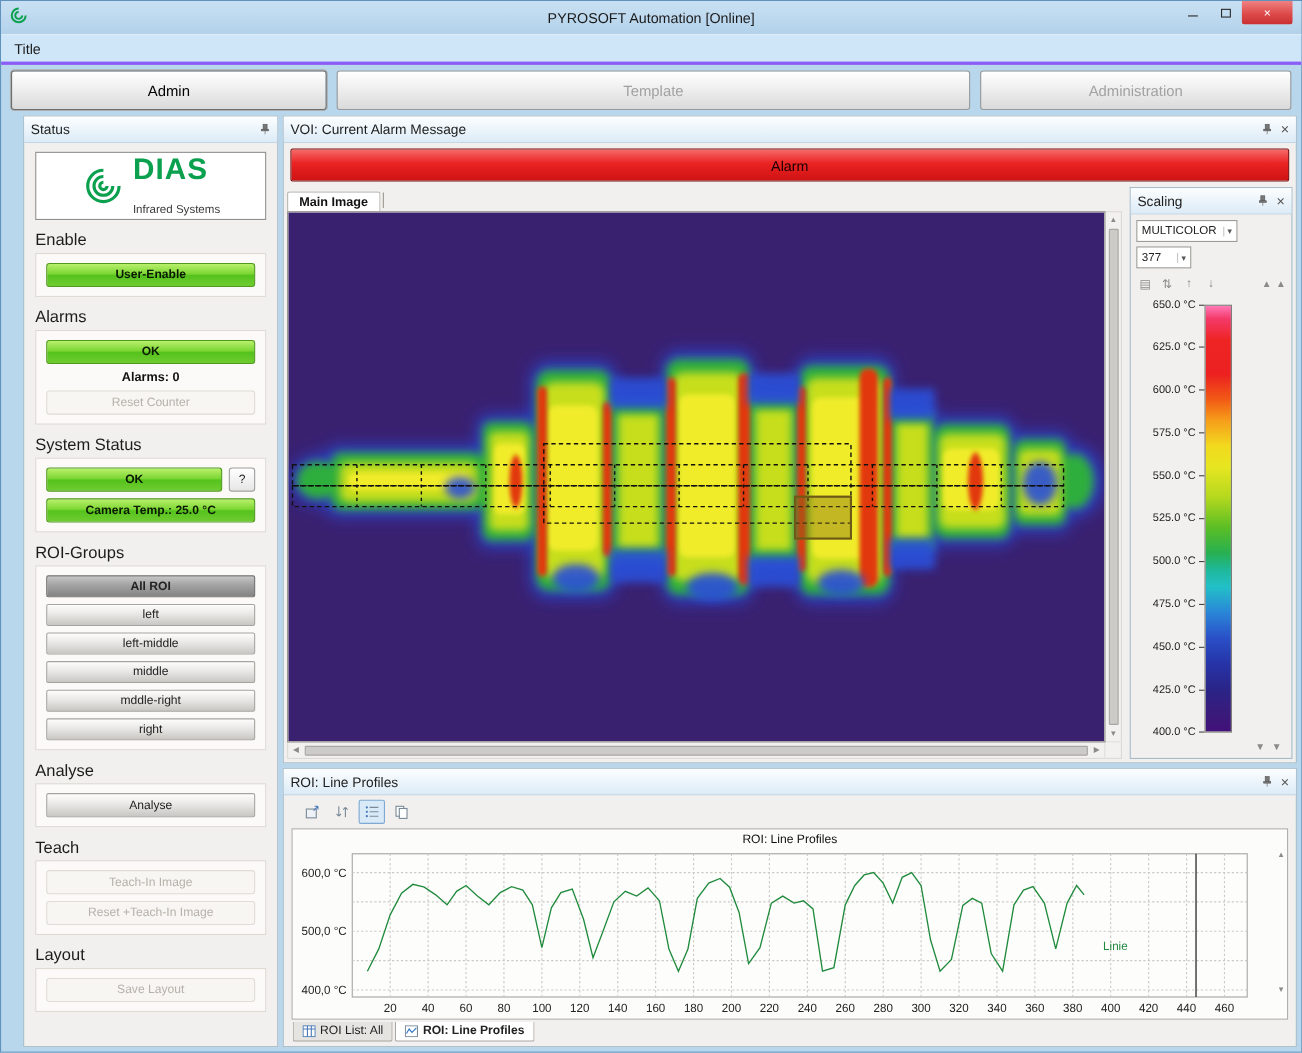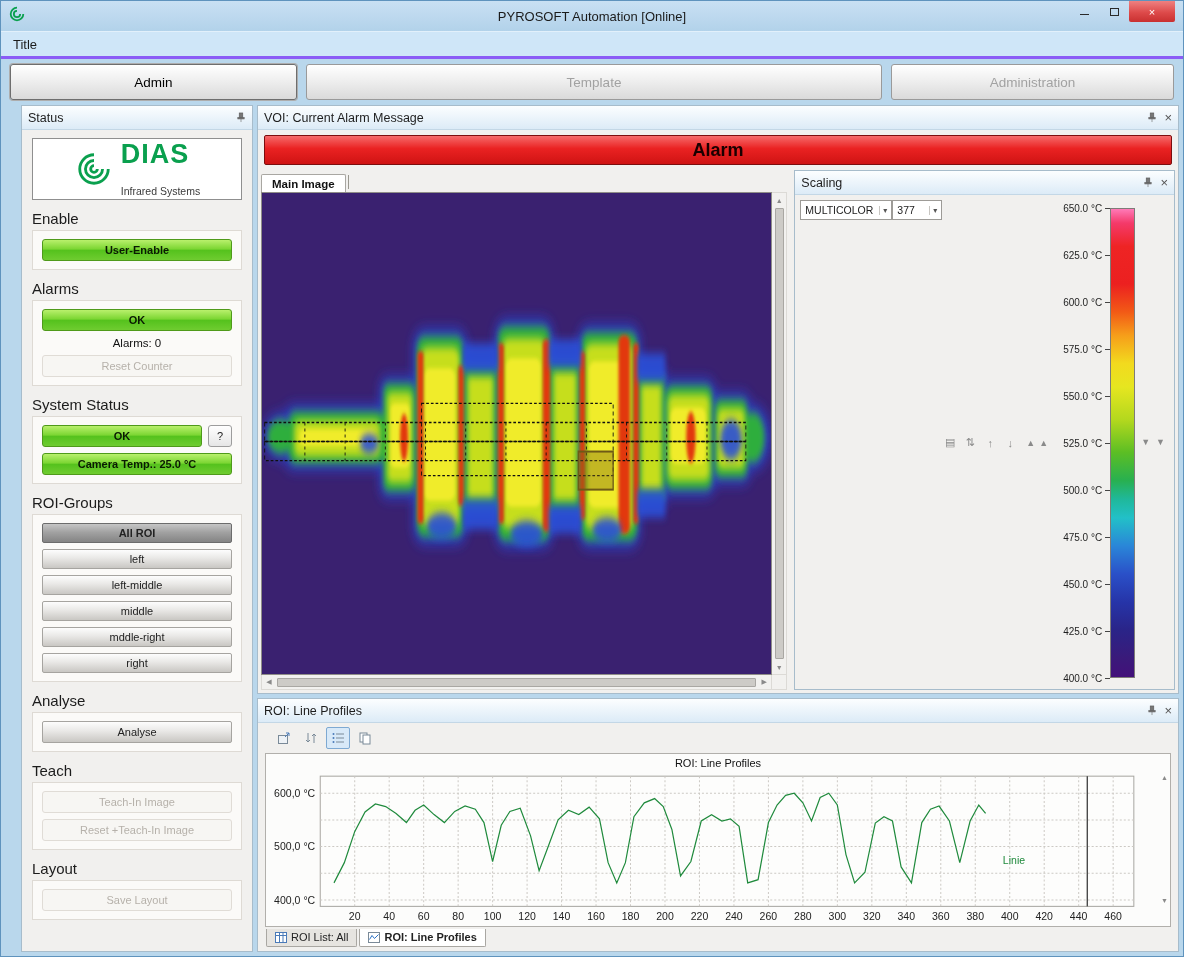--- a/index.html
+++ b/index.html
@@ -39,49 +39,49 @@
   .logo-text .big{font-size:27px;font-weight:bold;color:#0aa04e;letter-spacing:1px;line-height:1}
   .logo-text .small{font-size:10.5px;color:#3a3a3a;text-align:right;margin-top:17px}
   .group{margin-top:10px}
   .group-label{font-size:15px;color:#1c1c1c;margin-bottom:3px}
   .group-box{background:#fbfaf8;border:1px solid #dedad4;padding:8px 9px;display:flex;flex-direction:column;gap:6px}
   .btn{border-radius:3px;font-size:11px;height:22px;cursor:pointer}
   .btn-green{background:linear-gradient(#b9f06c,#7cd633 45%,#55c21d 52%,#6fcc30);border:1px solid #4f9a1a;font-weight:bold;color:#0a1a02}
   .btn-disabled{background:#f7f6f3;border:1px solid #e0dcd6;color:#b6b1aa}
   .btn-silver{background:linear-gradient(#fdfdfd,#e9e8e6 45%,#c9c7c3);border:1px solid #a6a4a0;color:#222;height:20px;border-radius:2px}
   .btn-silver.roi-dark{background:linear-gradient(#c6c6c6,#a2a2a2 45%,#848484);border-color:#6c6c6c;font-weight:bold}
-  .alarm-count{font-size:11.5px;font-weight:normal;text-align:center;color:#111}
+  .alarm-count{font-size:11.5px;font-weight:bold;text-align:center;color:#111}
   .sysrow{display:flex;gap:6px}
   .sysrow .btn-green{flex:1}
   .btn-help{width:24px;background:linear-gradient(#ffffff,#e6e6e6);border:1px solid #9d9d9d;border-radius:3px;font-size:11px;color:#222;cursor:pointer}
 
   
   .right-col{flex:1;display:flex;flex-direction:column;gap:4px;min-width:0}
   .voi-panel{flex:1}
   .alarm-wrap{flex:0 0 40px;padding:5px 6px}
-  .alarm-banner{height:30px;border:1px solid #7c0d0d;border-radius:2px;background:linear-gradient(#f66a6a,#ea2222 45%,#cf1313);display:flex;align-items:center;justify-content:center;font-size:18px;font-weight:bold;color:#1a0000}
+  .alarm-banner{height:30px;border:1px solid #7c0d0d;border-radius:2px;background:linear-gradient(#f66a6a,#ea2222 45%,#cf1313);display:flex;align-items:center;justify-content:center;font-size:13px;font-weight:normal;color:#1a0000}
   .image-row{flex:1;display:flex;gap:7px;padding:0 3px 3px 3px;min-height:0}
   .image-block{flex:1;display:flex;flex-direction:column;min-width:0}
   .tab-strip{flex:0 0 22px;display:flex;align-items:flex-end;gap:2px}
   .img-tab{background:#fff;border:1px solid #a9a7a2;border-bottom:none;border-radius:2px 2px 0 0;padding:3px 10px 2px;font-size:11.5px;font-weight:bold;color:#111;cursor:pointer}
   .tab-strip .tab-sep{width:1px;height:14px;background:#9a9890;margin-bottom:3px}
   .image-main{flex:1;display:flex;min-height:0}
   .image-viewport{flex:1;border:1px solid #8f8d88;min-width:0;position:relative;overflow:hidden}
   .image-viewport svg{display:block;width:100%;height:100%}
   .vscroll{flex:0 0 15px;background:#f2f1ef;border:1px solid #dcdad6;border-left:none;display:flex;flex-direction:column;align-items:center}
   .hscroll-row{flex:0 0 15px;display:flex}
   .hscroll{flex:1;background:#f2f1ef;border:1px solid #dcdad6;border-top:none;display:flex;align-items:center}
   .sb-arrow{color:#8a8a8a;font-size:7px;flex:0 0 14px;height:14px;display:flex;align-items:center;justify-content:center;cursor:pointer;background:transparent;border:none}
   .sb-thumb-v{width:9px;flex:1 1 auto;margin:1px 0;background:#cdcbc7;border:1px solid #a9a7a3;border-radius:1px;cursor:grab}
   .sb-thumb-h{height:9px;flex:1 1 auto;margin:0 1px;background:#cdcbc7;border:1px solid #a9a7a3;border-radius:1px;cursor:grab}
   .sb-corner{flex:0 0 15px;background:#f2f1ef;border:1px solid #dcdad6;border-top:none;border-left:none}
 
   
   .scaling-panel{flex:0 0 148px}
-  .scaling-body{flex:1;display:flex;padding:5px 5px 3px;min-height:0}
+  .scaling-body{flex:1;display:flex;flex-direction:column;padding:5px 5px 3px;min-height:0}
   .sel{background:#fff;border:1px solid #9d9b97;height:20px;display:flex;align-items:center;padding:0 4px;font-size:10.5px;color:#222;cursor:pointer;margin-bottom:4px}
   .sel .caret{margin-left:auto;font-size:8px;color:#555;border-left:1px solid #c8c6c2;padding-left:3px}
   .sel.palette{width:92px}
   .sel.levels{width:50px}
   .scale-icons{display:flex;align-items:center;gap:4px;margin:2px 0 3px;color:#8a8a8a;font-size:11px}
   .scale-icons .sicon{width:16px;height:16px;display:flex;align-items:center;justify-content:center;border:1px solid transparent;cursor:pointer;color:#8a8a8a}
   .scale-icons .spacer{flex:1}
   .scale-area{flex:1;display:flex;min-height:0;padding:2px 2px 2px 0}
   .scale-labels{width:62px;display:flex;flex-direction:column;justify-content:space-between}
   .scale-tick-row{display:flex;align-items:center;justify-content:flex-end;gap:3px;height:12px;font-size:10px;color:#1e1e1e}

